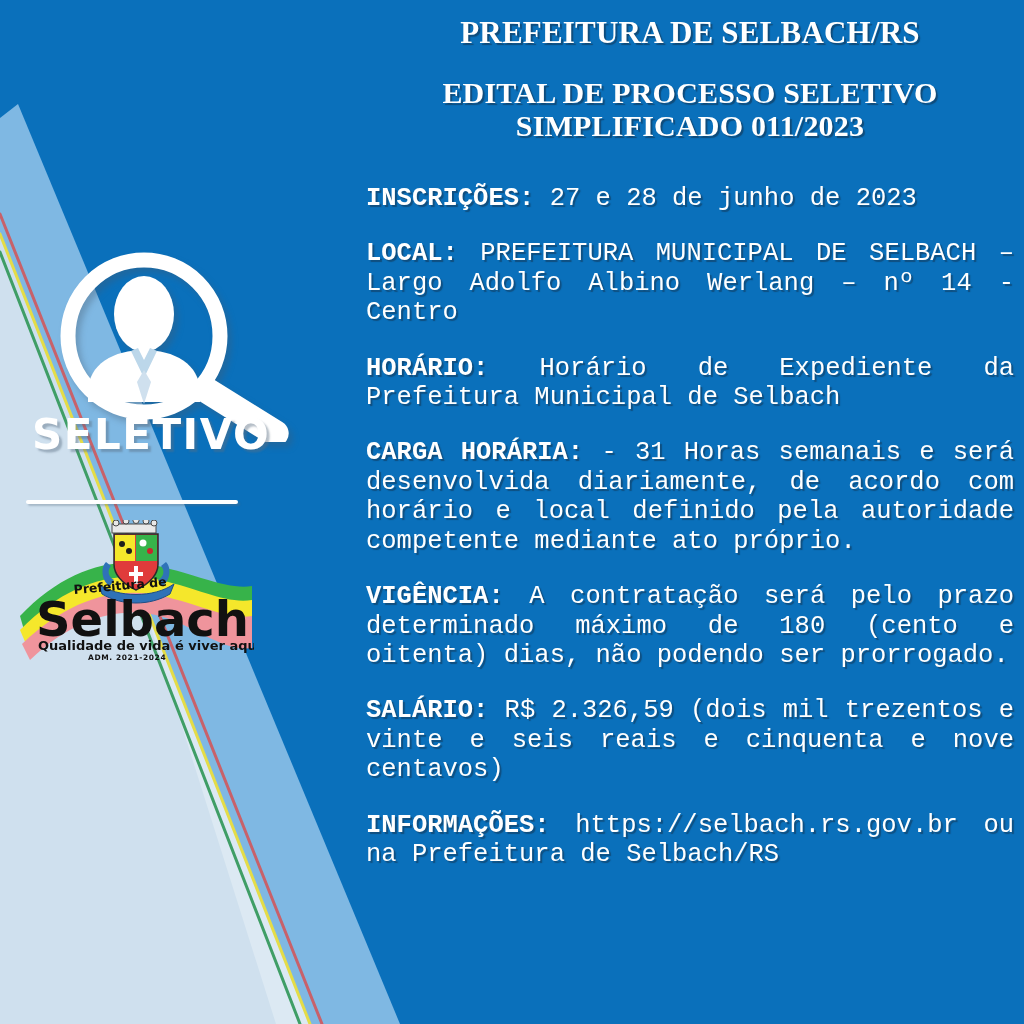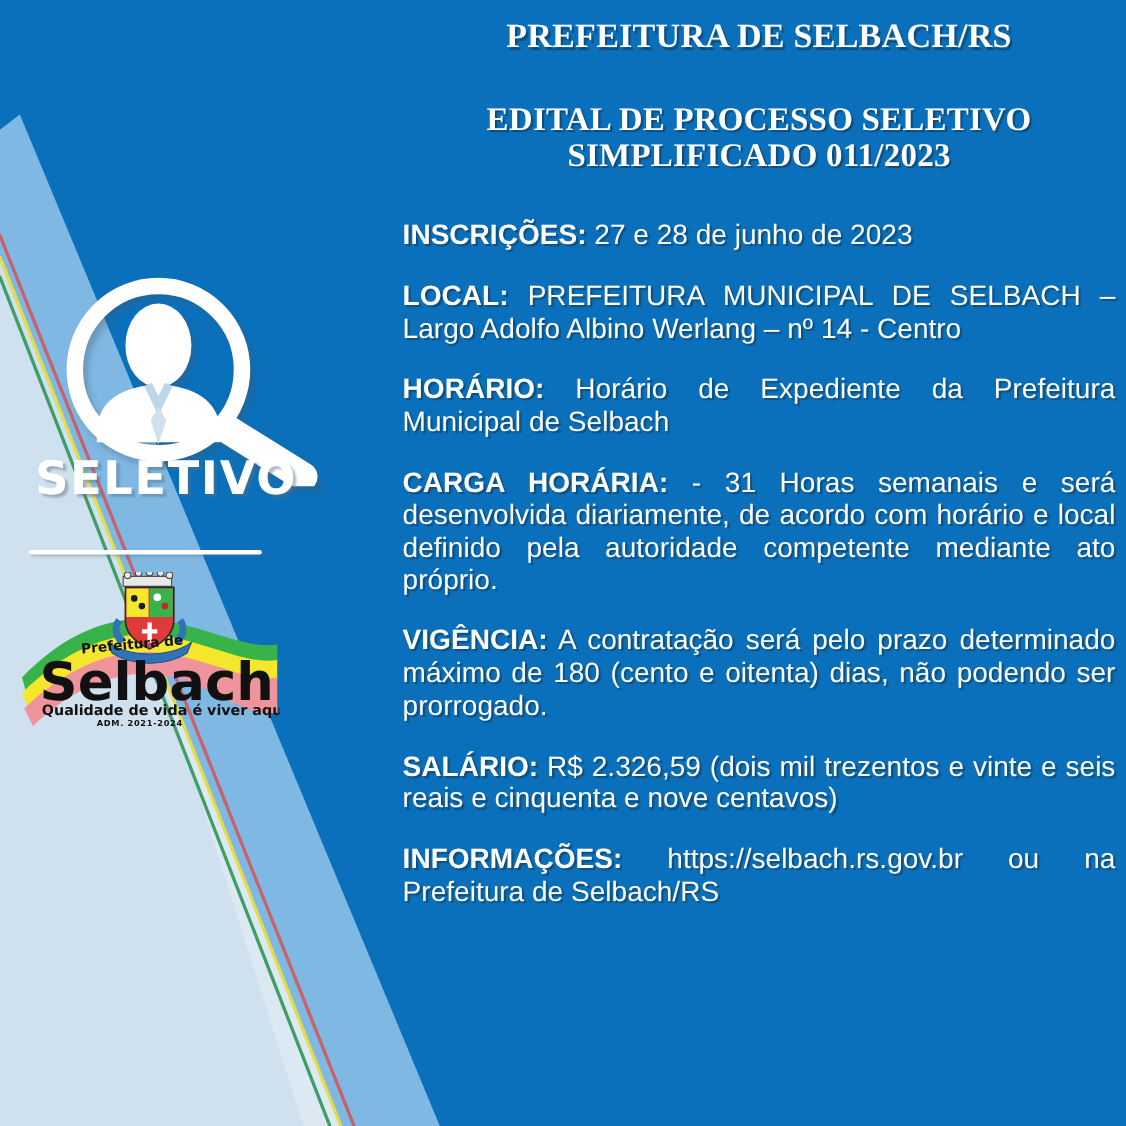--- a/index.html
+++ b/index.html
@@ -65,29 +65,29 @@
   .title-line{
     color:#ffffff;
     font-family:"Liberation Serif", serif;
     font-weight:bold;
     font-size:31px;
     line-height:1.08;
     letter-spacing:.2px;
     text-shadow:2px 2px 1px rgba(20,45,70,.55);
     display:block;
   }
-  .title-line.t1{margin-bottom:44px;font-size:31px;}
+  .title-line.t1{margin-bottom:28px;font-size:31px;}
   .title-line.t2{font-size:30px;}
 
   .sections{
     margin-top:42px;
   }
   .section{
     color:#ffffff;
-    font-family:Liberation Sans, sans-serif;
+    font-family:Liberation Mono, monospace;
     font-size:25.5px;
     line-height:1.16;
     text-align:justify;
     text-shadow:2px 2px 1px rgba(20,45,70,.5);
     margin-bottom:22px;
     hyphens:manual;
   }
   .section .lbl{font-weight:bold;}
   .section .val{font-weight:normal;}
   .section:last-child{margin-bottom:0;}

